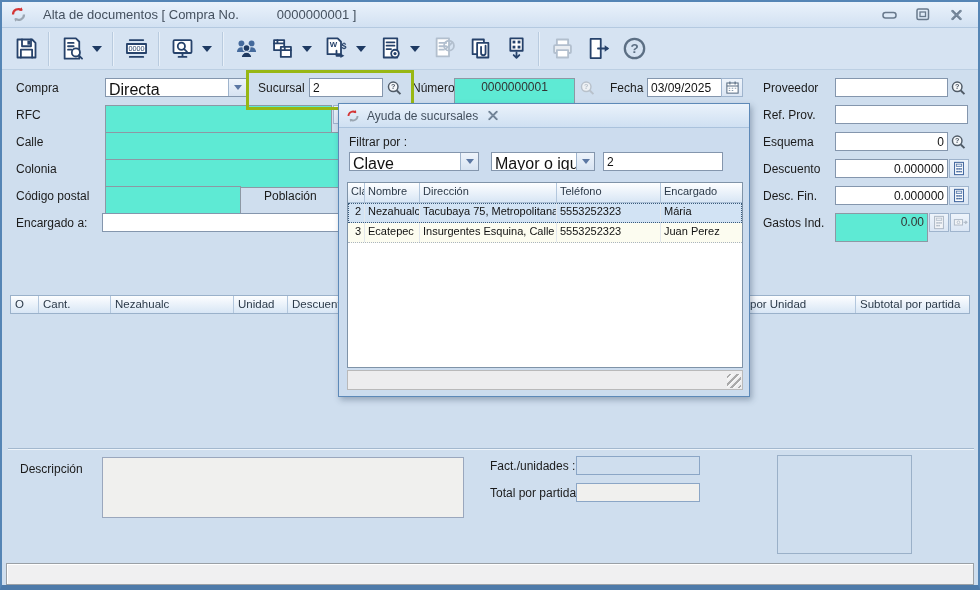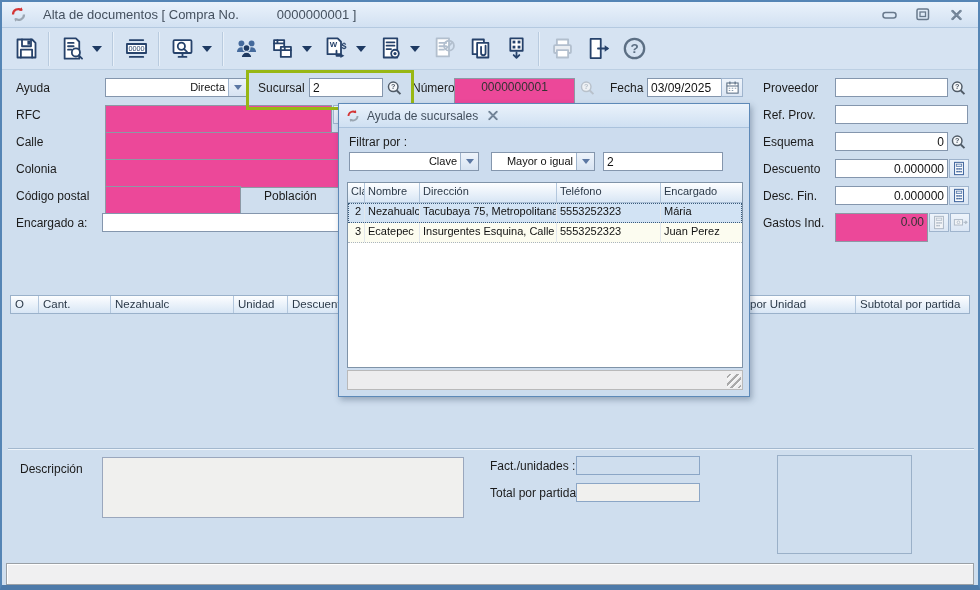--- a/index.html
+++ b/index.html
@@ -26,27 +26,27 @@
   .s{stroke:#26426b;fill:none;stroke-width:1.6;stroke-linejoin:round;stroke-linecap:round;}
   .sw{stroke:#26426b;fill:#ffffff;stroke-width:1.6;stroke-linejoin:round;}
   .f{fill:#26426b;stroke:none;}
   .sg{stroke:#b2bfce;fill:none;stroke-width:1.6;stroke-linejoin:round;stroke-linecap:round;}
   .sgw{stroke:#b2bfce;fill:#ffffff;stroke-width:1.6;stroke-linejoin:round;}
   .t{stroke:none;font-family:"Liberation Sans",sans-serif;}
   
   .lbl{position:absolute;font-size:12px;color:#1b1b1b;white-space:nowrap;}
   .fw{position:absolute;background:#fff;border:1px solid #8496ad;box-sizing:border-box;height:19px;
       font-size:12px;color:#111;padding:1px 3px;font-family:"Liberation Sans",sans-serif;}
-  .fd{position:absolute;background:#ec4899;border:1px solid #8d98a4;box-sizing:border-box;height:29px;
+  .fd{position:absolute;background:#5eead4;border:1px solid #8d98a4;box-sizing:border-box;height:29px;
       font-size:12px;color:#333;padding:1px 3px;}
   .num-r{text-align:right;}
   .num-c{text-align:center;}
   .combo{position:absolute;height:19px;background:#fff;border:1px solid #8496ad;box-sizing:border-box;
          display:flex;align-items:stretch;cursor:pointer;}
-  .cval{flex:1;font-size:11px;color:#111;padding:2px 3px 0 3px;overflow:hidden;white-space:nowrap;text-align:right;}
+  .cval{flex:1;font-size:16px;color:#111;padding:2px 3px 0 3px;overflow:hidden;white-space:nowrap;}
   .cbtn{width:17px;background:linear-gradient(#eef4fb,#d7e3f2);border-left:1px solid #9fb4cd;
         display:flex;align-items:center;justify-content:center;}
   .tri{width:0;height:0;border-left:4px solid transparent;border-right:4px solid transparent;
        border-top:5px solid #5b77a3;}
   .ibtn{position:absolute;width:21px;height:19px;background:linear-gradient(#eef4fb,#dbe6f4);
         border:1px solid #9fb4cd;box-sizing:border-box;display:flex;align-items:center;justify-content:center;cursor:pointer;}
   .flaticon{position:absolute;width:18px;height:18px;display:flex;align-items:center;justify-content:center;cursor:pointer;}
   .hl{position:absolute;left:244px;top:68px;width:162px;height:34px;border:3px solid #98b714;
       pointer-events:none;z-index:5;}
   
@@ -243,21 +243,21 @@
         </svg>
     </div>
     <div class="tbtn">
       <svg viewBox="0 0 24 24">
           <circle cx="12" cy="12" r="8.6" fill="none" stroke="#5c6f84" stroke-width="2"></circle>
           <text class="t" x="12" y="16.2" font-size="12" text-anchor="middle" fill="#5c6f84" font-weight="bold">?</text>
         </svg>
     </div>
   </div>
 
-  <span class="lbl" style="left:14px;top:79px">Ayuda</span>
+  <span class="lbl" style="left:14px;top:79px">Compra</span>
   <div class="combo" style="left:103px;top:76px;width:142px">
     <span class="cval">Directa</span>
     <span class="cbtn">
         <i class="tri"></i>
       </span>
   </div>
 
   <div class="hl"></div>
   <span class="lbl" style="left:256px;top:79px">Sucursal</span>
   <input class="fw" style="left: 307px; top: 76px; width: 74px;" value="2">

